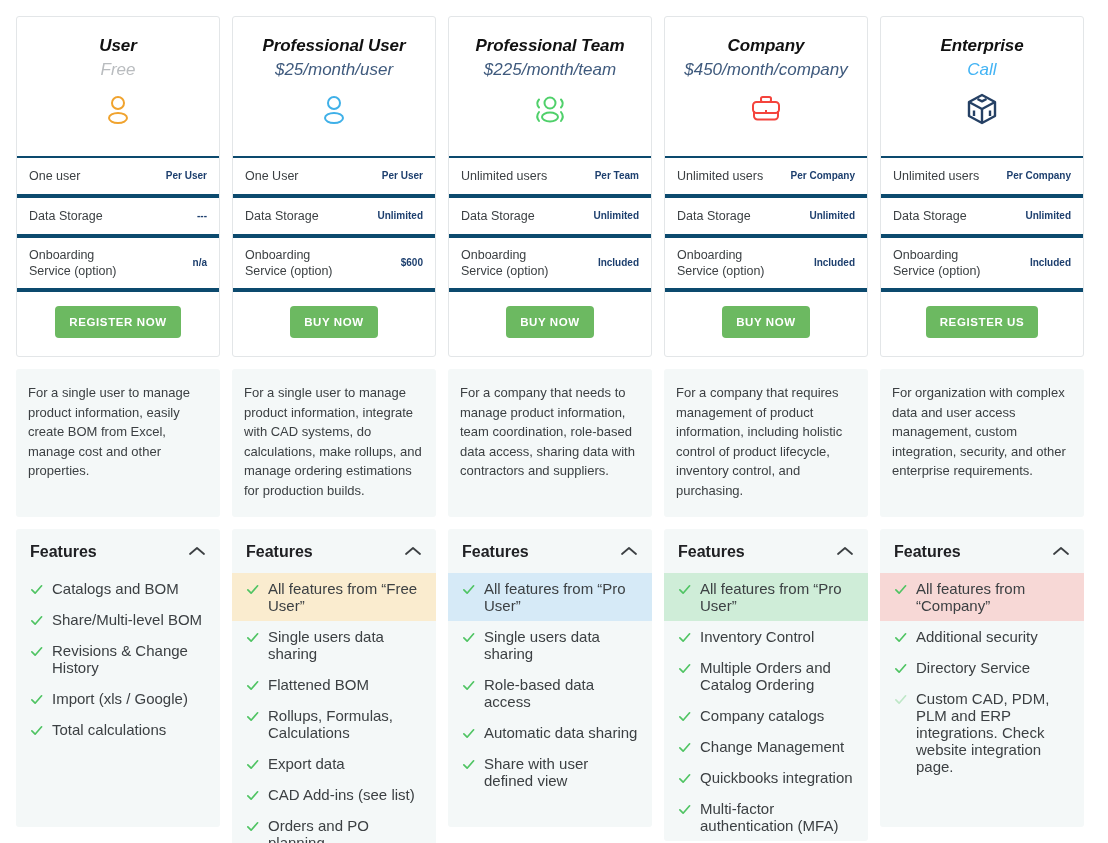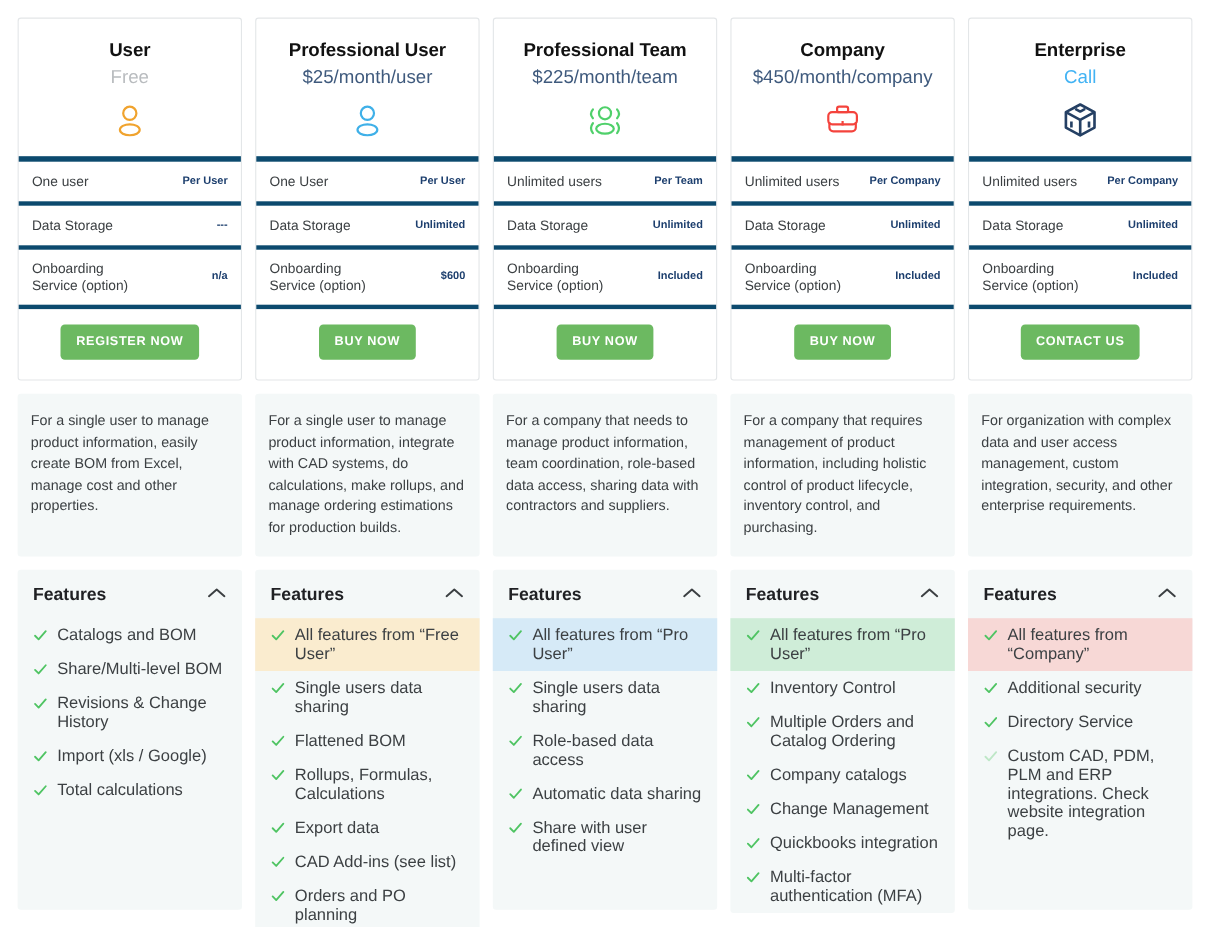--- a/index.html
+++ b/index.html
@@ -26,23 +26,24 @@
 
   
   .card-top {
     background: #ffffff;
     border: 1px solid #e3e6e8;
     border-radius: 3px;
     display: flex;
     flex-direction: column;
   }
   .card-head {
-    padding: 18px 10px 14px;
+    padding: 18px 10px 28px;
     text-align: center;
-    border-bottom: 5px solid #0c4a6e;
+    border-bottom: 2px solid #0c4a6e;
+    font-style: italic;
   }
   .plan-name {
     font-size: 17px;
     font-weight: bold;
     color: #111111;
     line-height: 22px;
     letter-spacing: -0.1px;
   }
   .plan-price {
     font-size: 17px;
@@ -497,21 +498,21 @@
         </div>
         <div class="spec-row">
           <div class="spec-label">Data Storage</div>
           <div class="spec-value">Unlimited</div>
         </div>
         <div class="spec-row">
           <div class="spec-label">Onboarding<br>Service (option)</div>
           <div class="spec-value">Included</div>
         </div>
         <div class="cta-wrap">
-          <button class="cta-button">CONTACT US</button>
+          <button class="cta-button">REGISTER US</button>
         </div>
       </div>
       <div class="card-desc">For organization with complex data and user access management, custom integration, security, and other enterprise requirements.</div>
       <div class="card-features">
         <div class="features-head">
           <div class="features-title">Features</div>
           <span><svg width="18" height="12" viewBox="0 0 18 12" fill="none" stroke="#3c4043" stroke-width="1.8" stroke-linecap="round" stroke-linejoin="round">
               <path d="M2 9 L9 3 L16 9"></path>
             </svg></span>
         </div>

